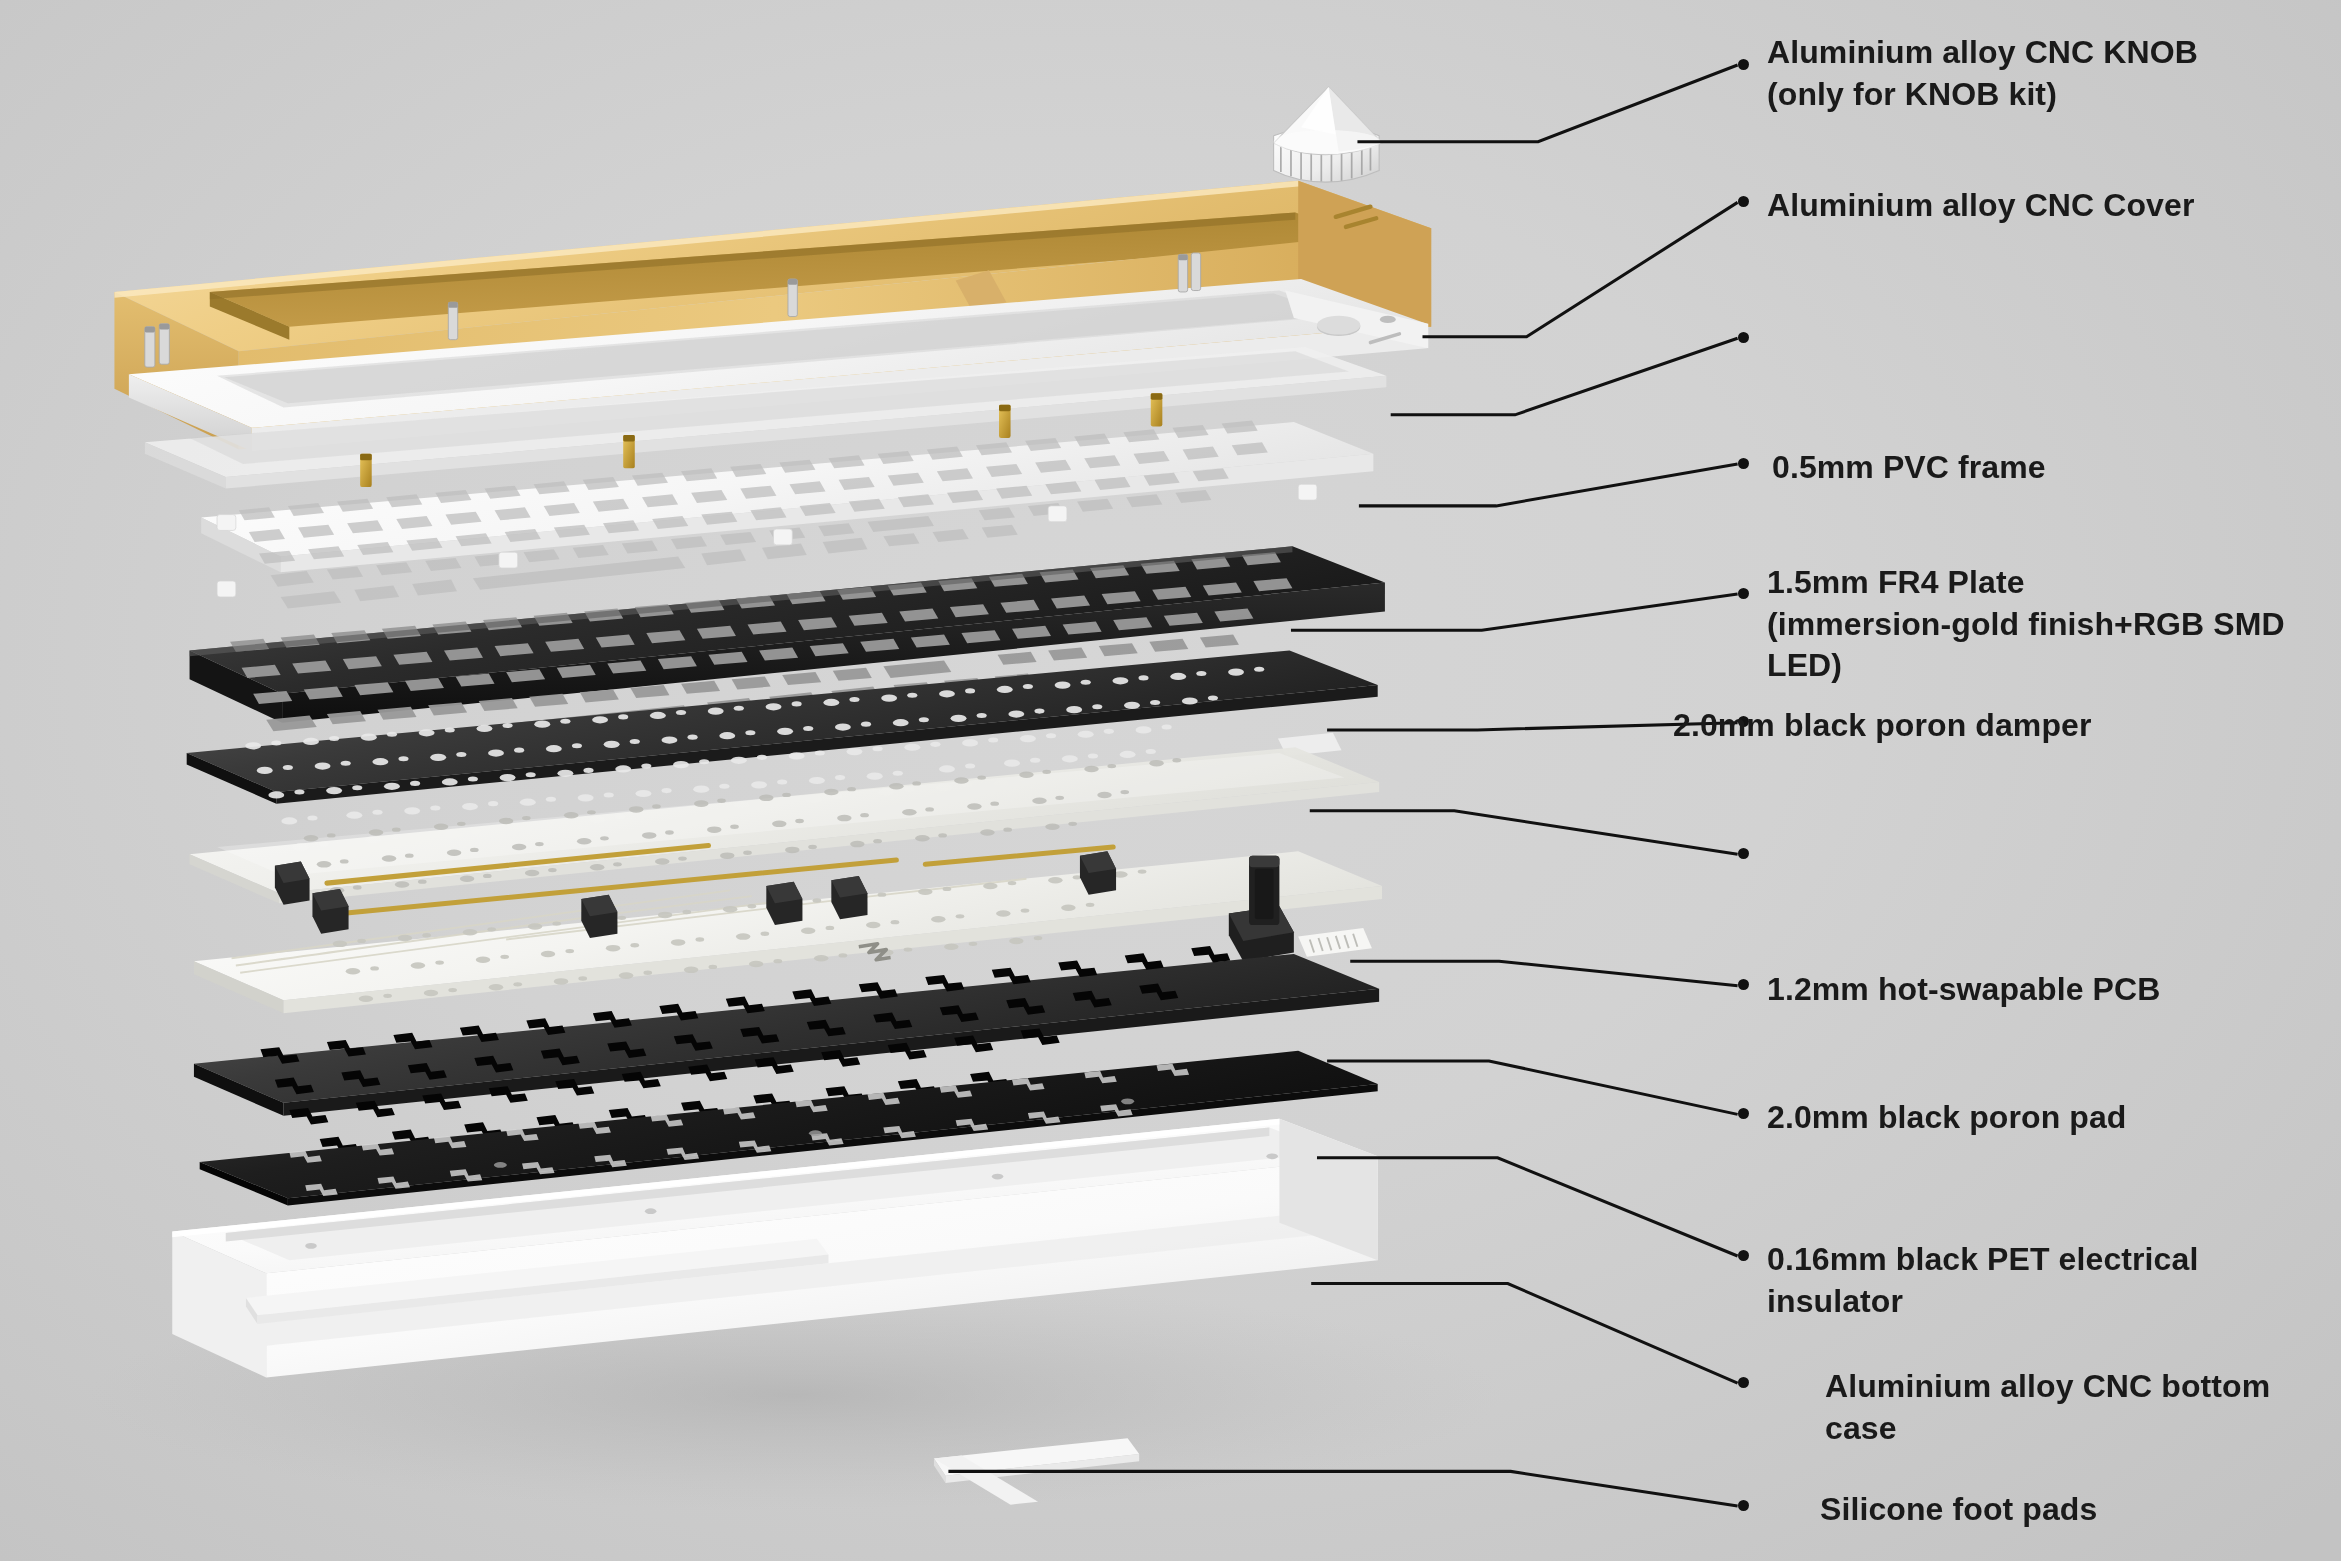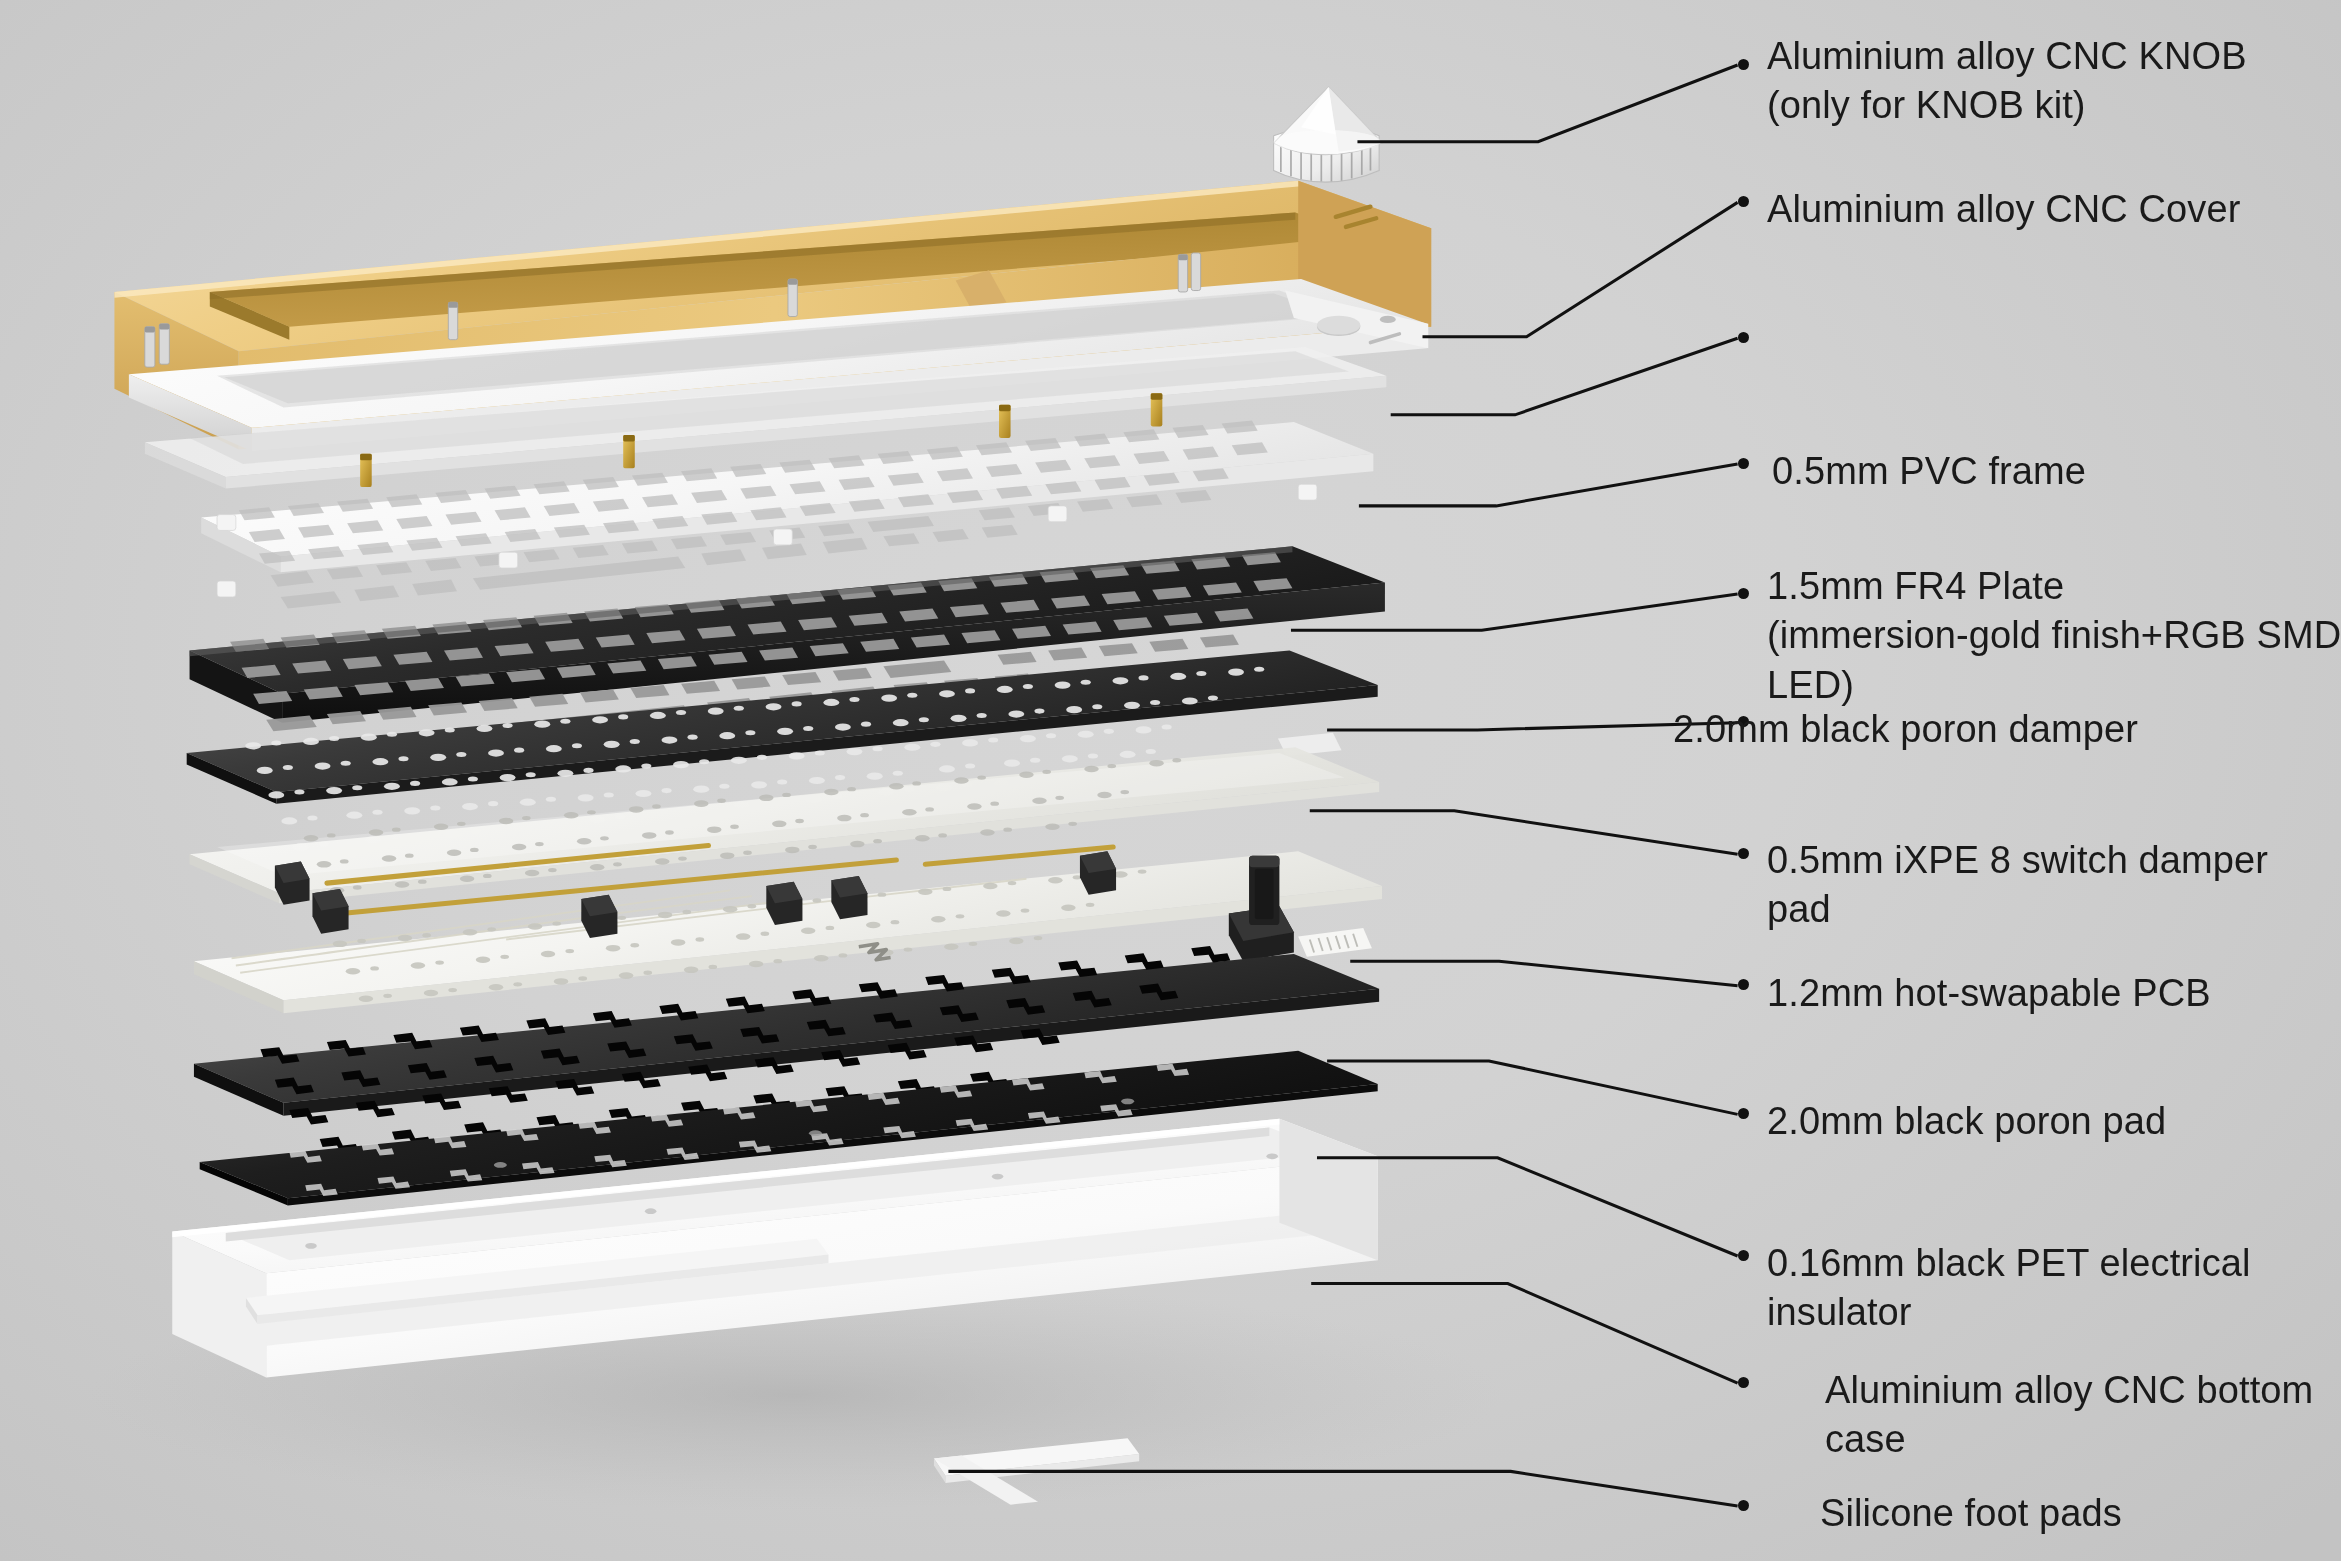--- a/index.html
+++ b/index.html
@@ -7,22 +7,22 @@
   body{
     width:2342px;height:1561px;overflow:hidden;position:relative;
     font-family:"Liberation Sans","DejaVu Sans",sans-serif;
     background:radial-gradient(ellipse 1735px 1229px at 46% 42%, #d6d6d6 0%, #d2d2d2 42%, #c9c9c9 78%, #c3c3c3 100%);
   }
   #stage{position:absolute;inset:0;}
 
   
   .label{
     position:absolute;color:#1a1a1a;
-    font-size:38px;line-height:1.30;letter-spacing:0.1px;
-    white-space:pre-line;font-weight:400;
+    font-size:32px;line-height:1.30;letter-spacing:0.1px;
+    white-space:pre-line;font-weight:700;
   }
   .dot{
     position:absolute;width:11px;height:11px;border-radius:50%;
     background:#111;
   }
   svg.leaders{position:absolute;left:0;top:0;width:2342px;height:1561px;pointer-events:none;}
   svg.leaders path{fill:none;stroke:#111;stroke-width:4.2;stroke-linecap:butt;stroke-linejoin:miter;}
 
   
   svg.art{position:absolute;left:0;top:0;width:2342px;height:1561px;}
@@ -1040,21 +1040,20 @@
   <div class="dot" style="left:1738px;top:1377px"></div>
   <div class="dot" style="left:1738px;top:1500px"></div>
 
   <div class="label" style="left:1767px;top:32px">Aluminium alloy CNC KNOB
 (only for KNOB kit)</div>
   <div class="label" style="left:1767px;top:185px">Aluminium alloy CNC Cover</div>
   <div class="label" style="left:1772px;top:447px">0.5mm PVC frame</div>
   <div class="label" style="left:1767px;top:562px">1.5mm FR4 Plate
 (immersion-gold finish+RGB SMD LED)</div>
   <div class="label" style="left:1673px;top:705px">2.0mm black poron damper</div>
-  <div class="label" style="left:1767px;top:836px">0.5mm iXPE 8 switch damper pad</div>
   <div class="label" style="left:1767px;top:969px">1.2mm hot-swapable PCB</div>
   <div class="label" style="left:1767px;top:1097px">2.0mm black poron pad</div>
   <div class="label" style="left:1767px;top:1239px">0.16mm black PET electrical insulator</div>
   <div class="label" style="left:1825px;top:1366px">Aluminium alloy CNC bottom case</div>
   <div class="label" style="left:1820px;top:1489px">Silicone foot pads</div>
 
 </div>
 
 
 </body></html>

